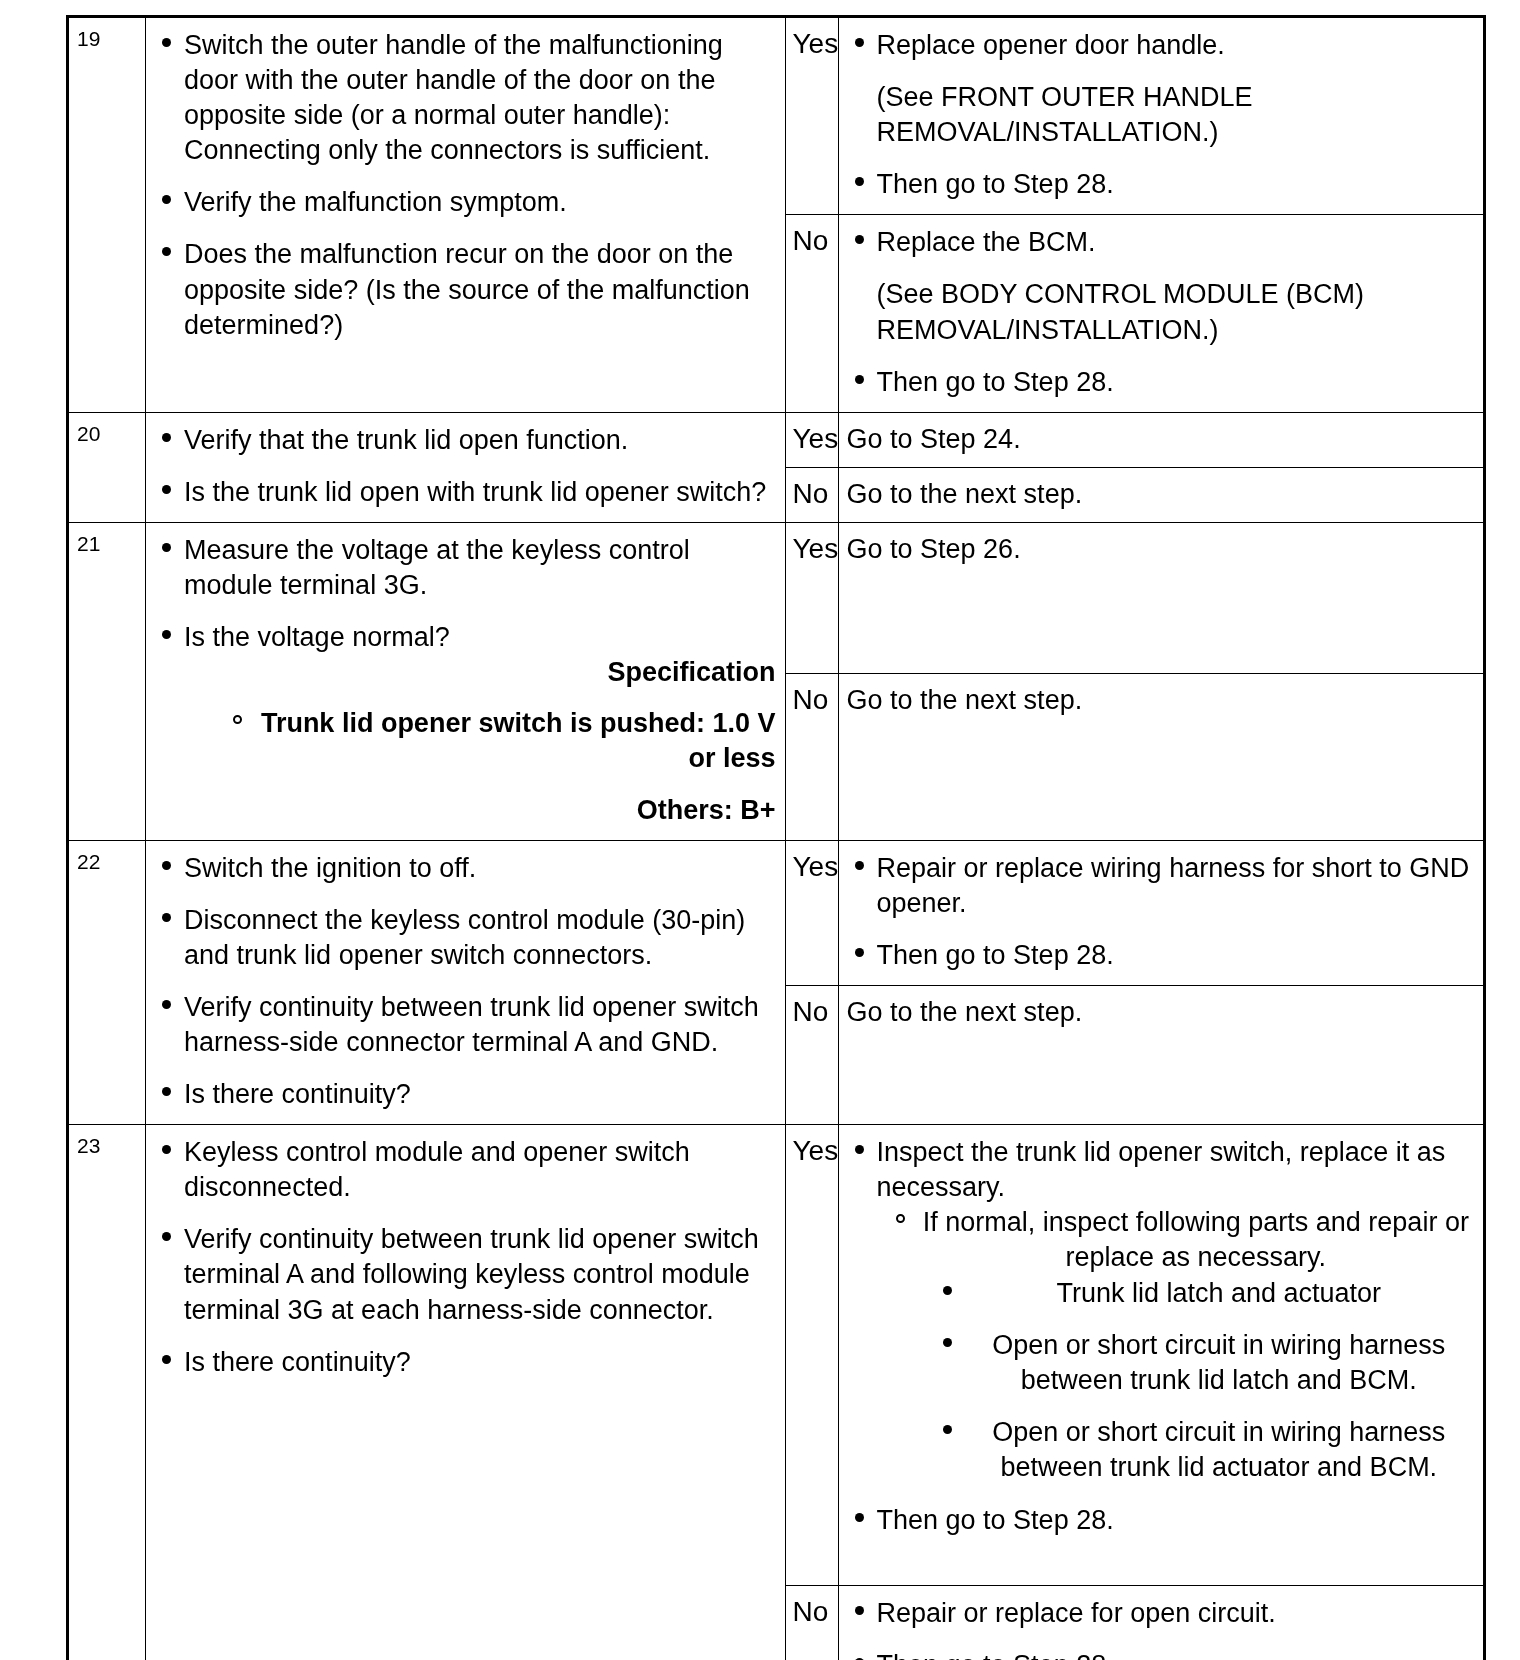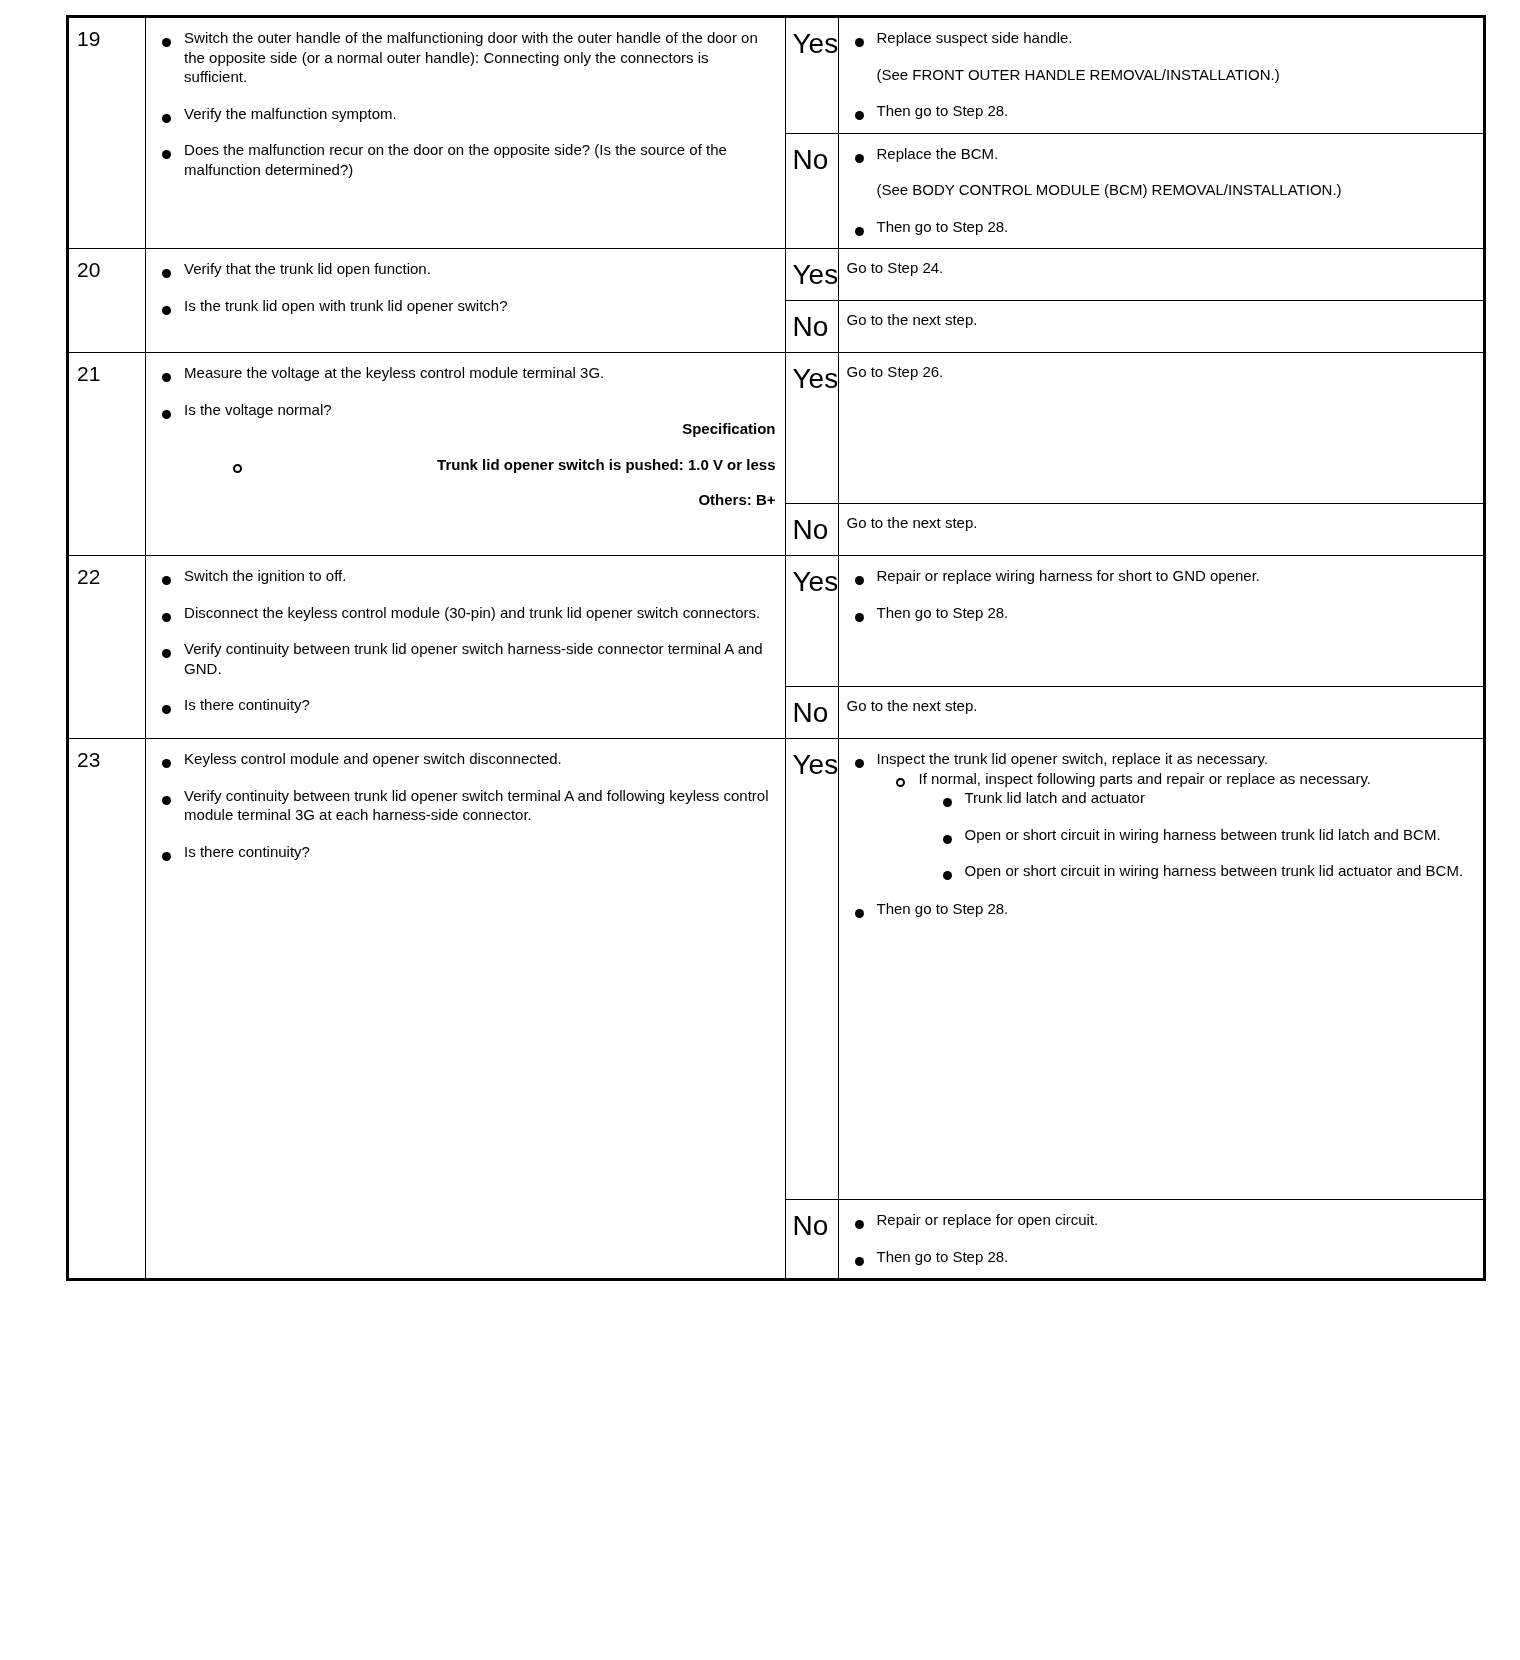--- a/index.html
+++ b/index.html
@@ -38,21 +38,21 @@
     padding: 8px 0 0 8px;
     line-height: 1.2;
   }
   .yn {
     font-size: 28px;
     padding: 8px 0 8px 6px;
     line-height: 1.25;
   }
   .cellbody {
     padding: 10px 10px 12px 8px;
-    font-size: 15px;
+    font-size: 27px;
     line-height: 1.3;
   }
   .cellbody.plain {
     padding: 9px 8px 9px 8px;
   }
   ul.bul {
     list-style: none;
     margin: 0;
     padding: 0;
   }
@@ -92,21 +92,21 @@
     left: 5px;
     top: 9px;
     width: 9px;
     height: 9px;
     border-radius: 50%;
     border: 2px solid #000;
     background: #fff;
     box-sizing: border-box;
   }
   .indent-1 { margin-left: 74px; text-align: right; }
-  .indent-2 { margin-left: 44px; }
+  .indent-2 { margin-left: 44px; text-align: center; }
   .indent-3 { margin-left: 44px; }
   .bold { font-weight: bold; }
   .spec-head {
     font-weight: bold;
     margin: 0 0 16px 0;
   }
   .sub-note {
     margin: 14px 0 16px 0;
   }
   .tight li { margin-bottom: 15px; }
@@ -136,21 +136,21 @@
           <li>Does the malfunction recur on the door on the opposite side? (Is the source of the malfunction determined?)</li>
         </ul>
       </div>
     </td>
     <td>
       <div class="yn">Yes</div>
     </td>
     <td>
       <div class="cellbody">
         <ul class="bul">
-          <li>Replace suspect side handle.</li>
+          <li>Replace opener door handle.</li>
           <li class="nobullet">(See FRONT OUTER HANDLE REMOVAL/INSTALLATION.)</li>
           <li>Then go to Step 28.</li>
         </ul>
       </div>
     </td>
   </tr>
   <tr>
     <td>
       <div class="yn">No</div>
     </td>

